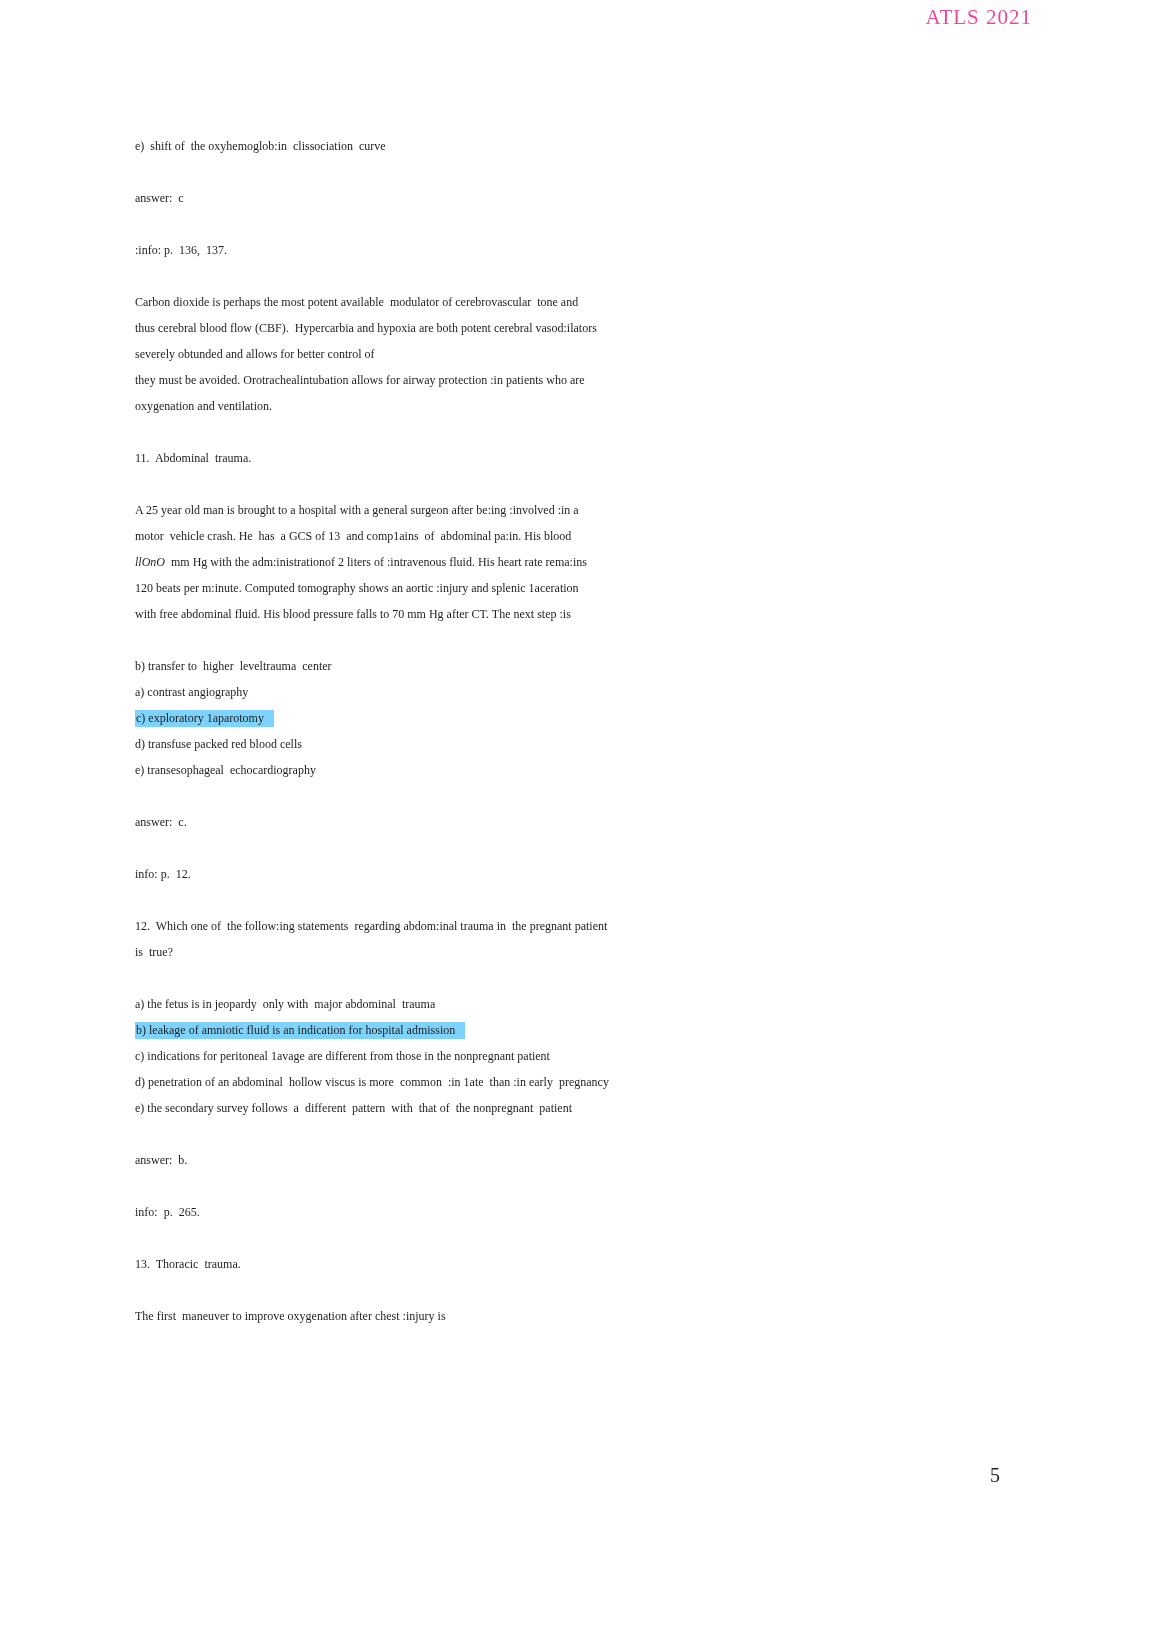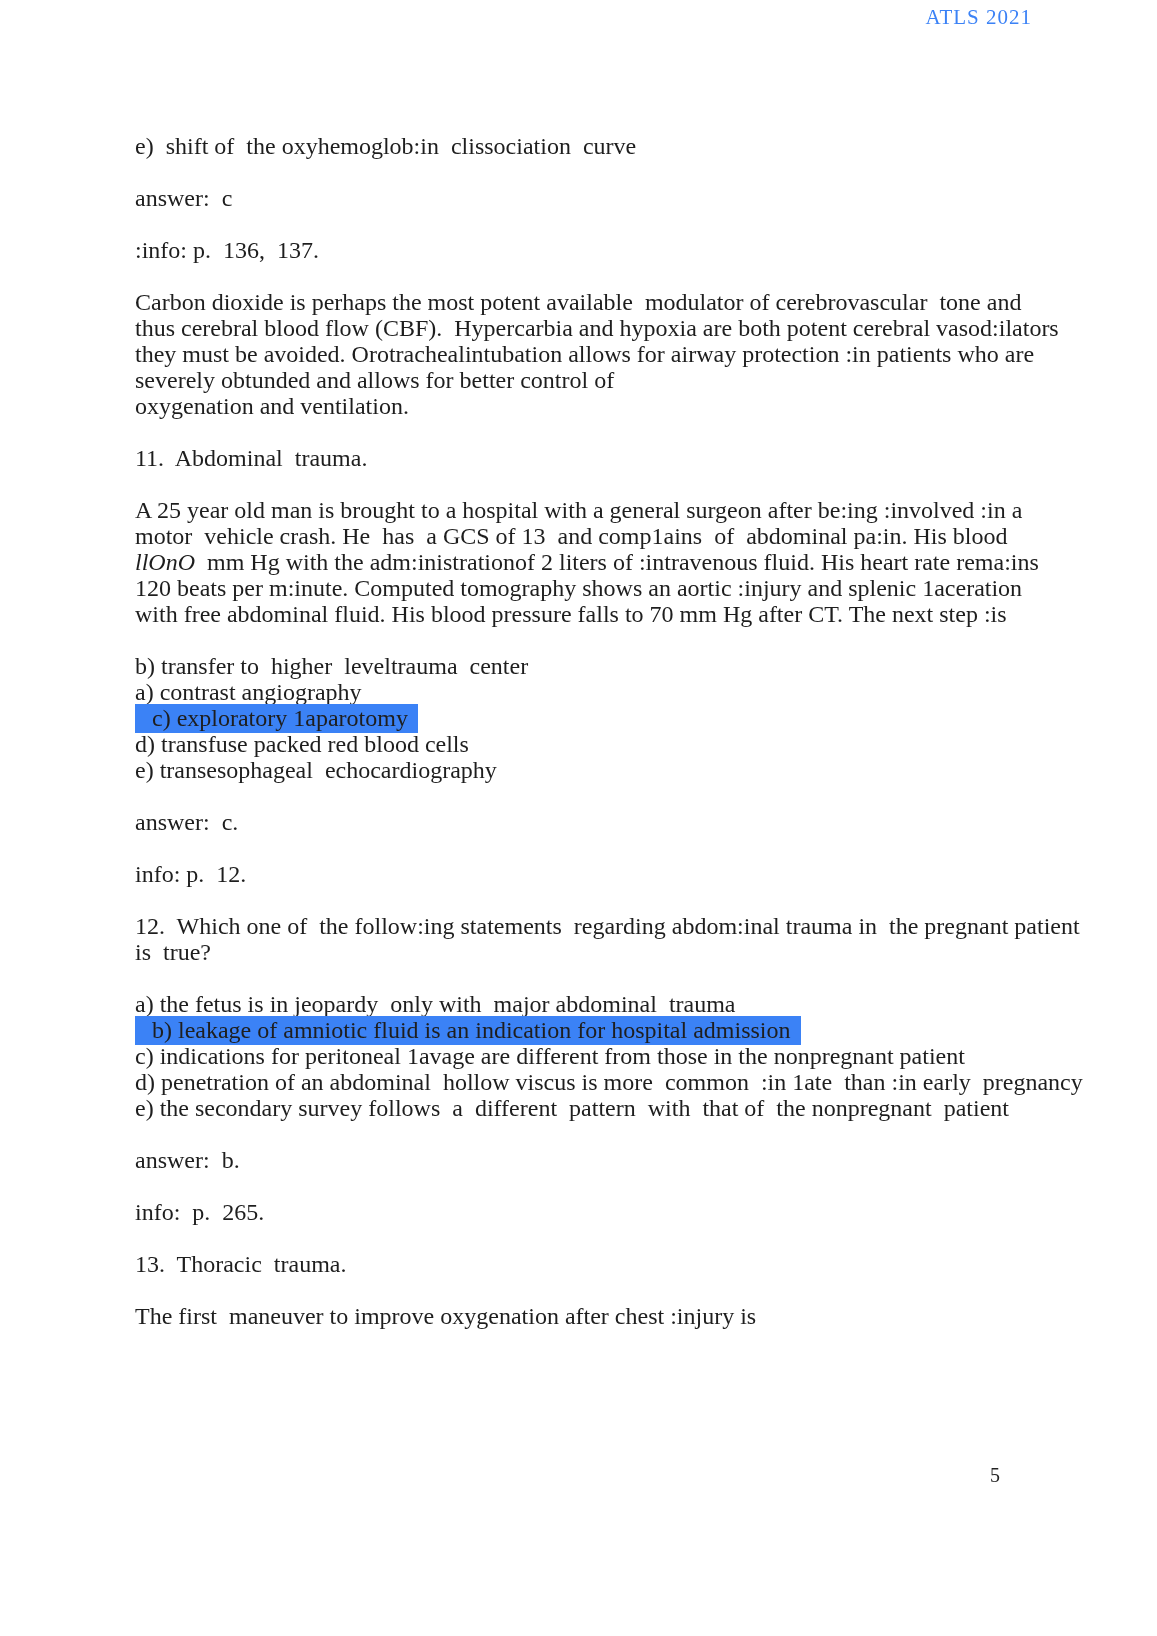--- a/index.html
+++ b/index.html
@@ -15,40 +15,40 @@
     font-family: "Liberation Serif", "DejaVu Serif", serif;
     color: #1e1e1e;
     overflow: hidden;
   }
   .header-right {
     position: absolute;
     top: 5px;
     right: 125px;
     font-size: 21px;
     letter-spacing: 1px;
-    color: #3b82f6;
+    color: #ec4899;
   }
   .body-col {
     position: absolute;
     left: 135px;
     top: 133px;
     width: 940px;
-    font-size: 24px;
+    font-size: 12px;
     line-height: 26px;
   }
   .block {
     margin: 0 0 26px 0;
   }
   .line {
     white-space: pre;
     min-height: 26px;
   }
   .hl {
-    background: #3b82f6;
-    padding: 1px 10px 2px 17px;
+    background: #7dd3fc;
+    padding: 1px 10px 2px 1px;
   }
   .page-number {
     position: absolute;
     left: 990px;
     top: 1464px;
     font-size: 20px;
     color: #222222;
   }
   em.ocr-italic {
     font-style: italic;
@@ -72,22 +72,22 @@
       <div class="line">answer:  c</div>
     </div>
 
     <div class="block">
       <div class="line">:info: p.  136,  137.</div>
     </div>
 
     <div class="block">
       <div class="line">Carbon dioxide is perhaps the most potent available  modulator of cerebrovascular  tone and</div>
       <div class="line">thus cerebral blood flow (CBF).  Hypercarbia and hypoxia are both potent cerebral vasod:ilators</div>
+      <div class="line">severely obtunded and allows for better control of</div>
       <div class="line">they must be avoided. Orotrachealintubation allows for airway protection :in patients who are</div>
-      <div class="line">severely obtunded and allows for better control of</div>
       <div class="line">oxygenation and ventilation.</div>
     </div>
 
     <div class="block">
       <div class="line">11.  Abdominal  trauma.</div>
     </div>
 
     <div class="block">
       <div class="line">A 25 year old man is brought to a hospital with a general surgeon after be:ing :involved :in a</div>
       <div class="line">motor  vehicle crash. He  has  a GCS of 13  and comp1ains  of  abdominal pa:in. His blood</div>

